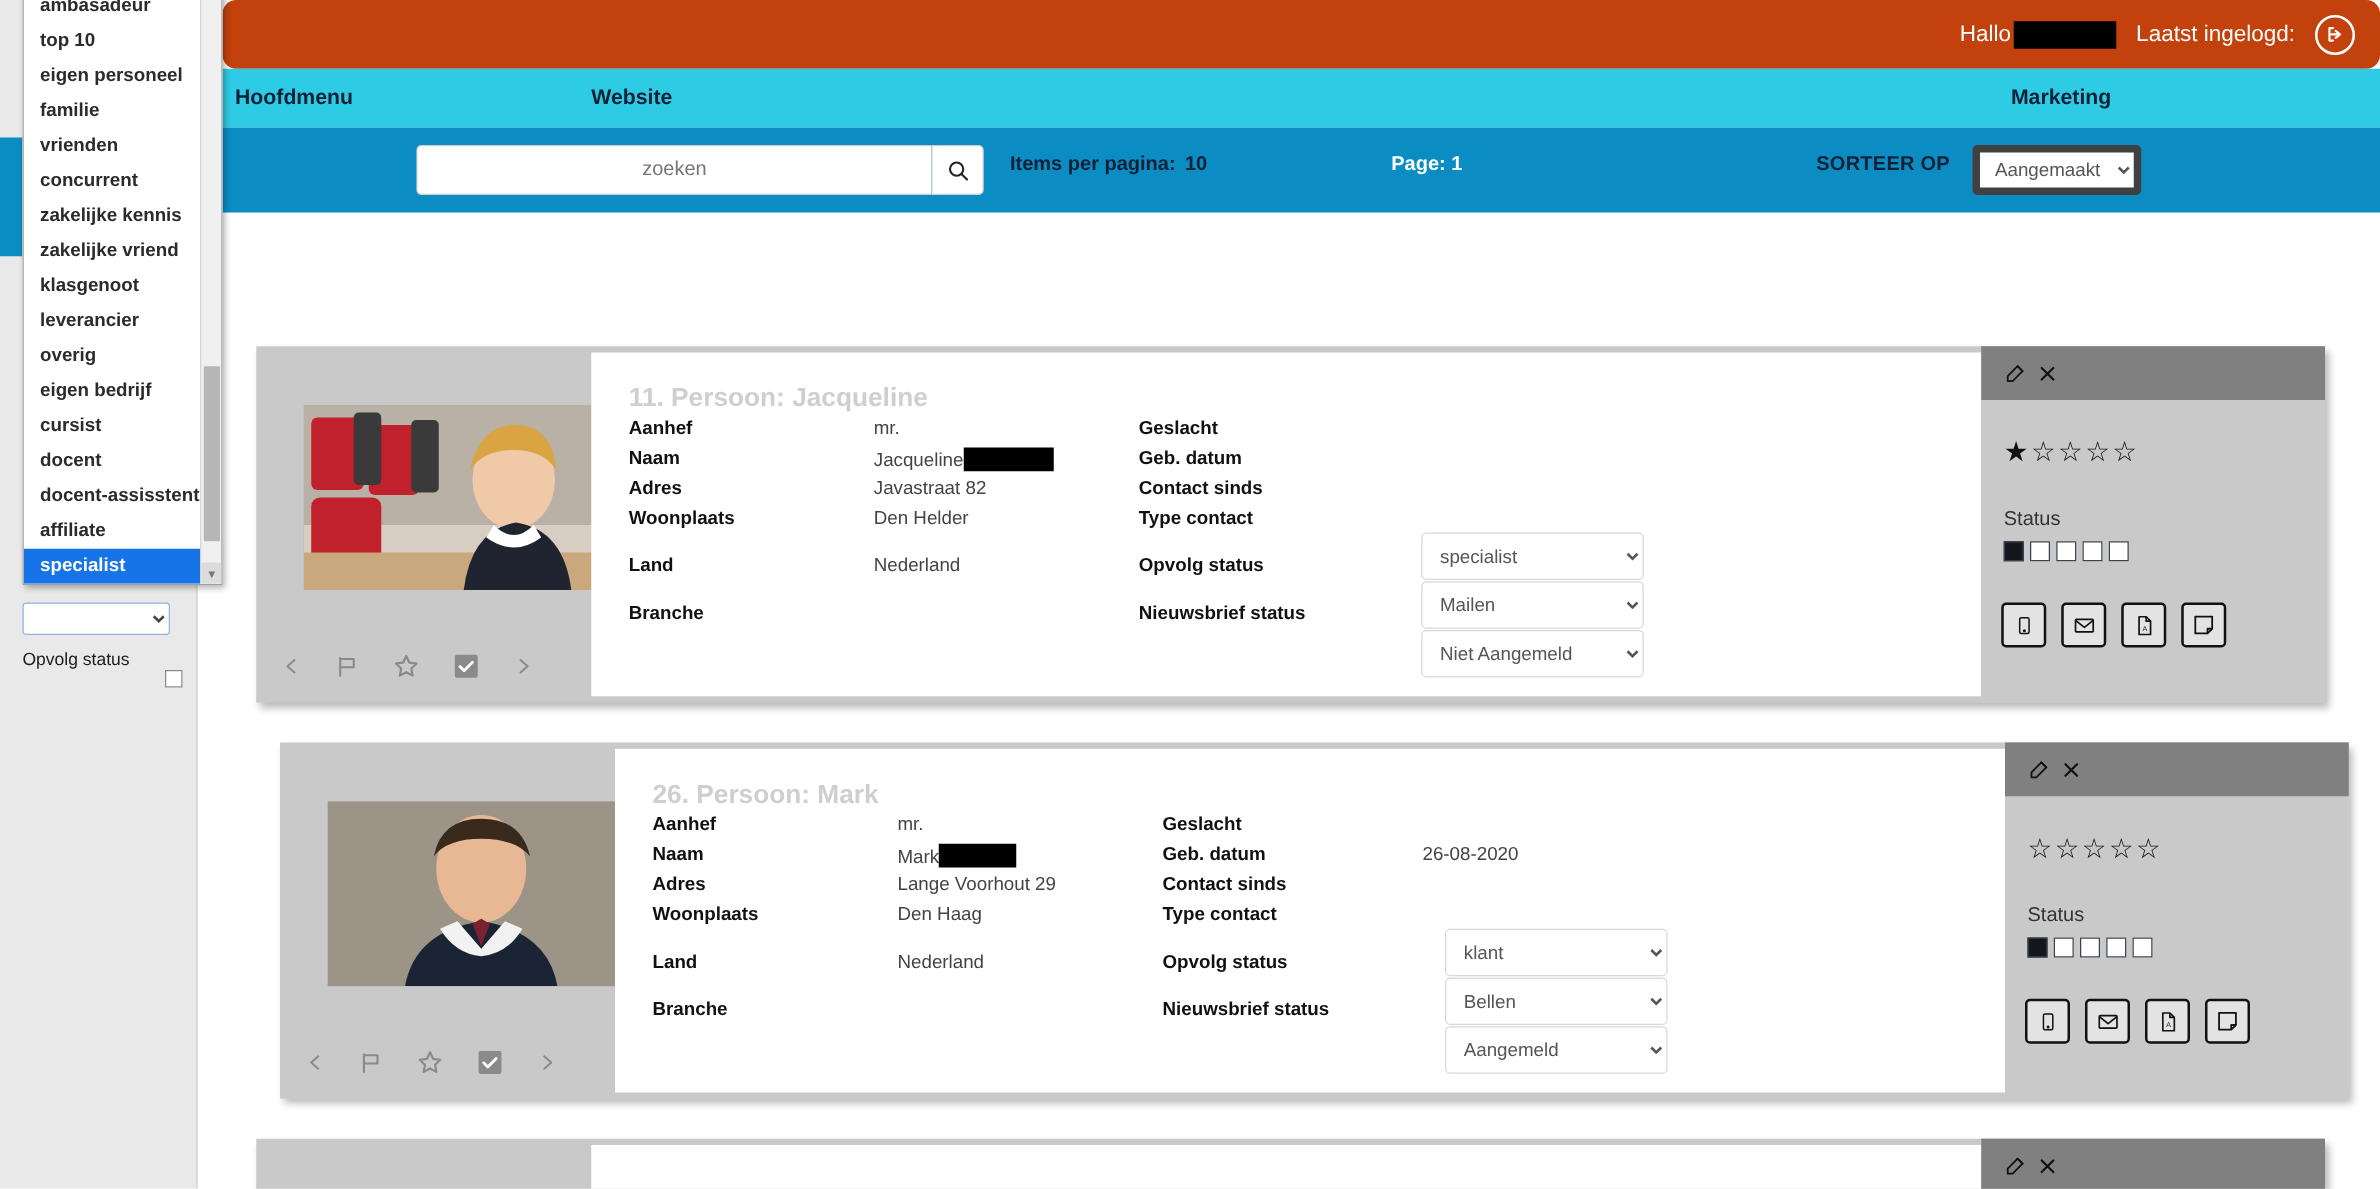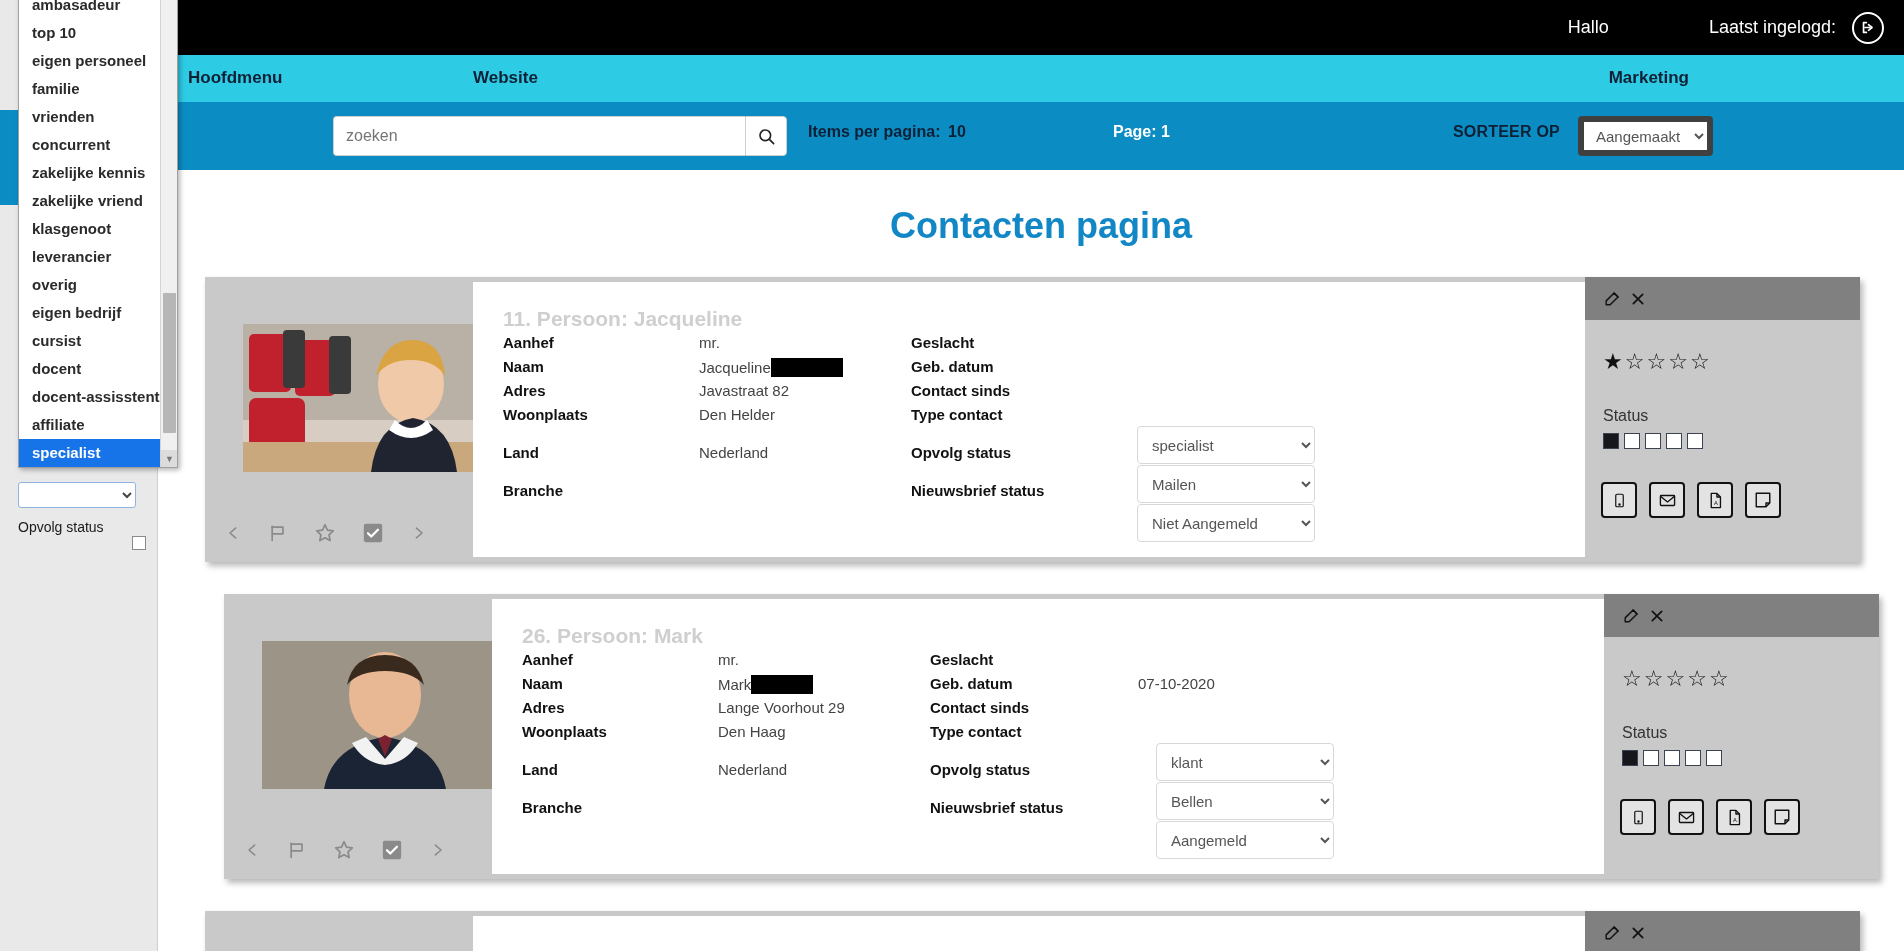--- a/index.html
+++ b/index.html
@@ -16,21 +16,22 @@
 
   
   .left-gutter {
     position:absolute; left:0; top:0; width:158px; height:951px;
     background:#e9e9e9; border-right:1px solid #cfcfcf;
   }
 
   
   .topbar {
     position:absolute; left:178px; top:0; right:0; height:55px;
-    background:#000000;
+    background:#c2410c;
+    border-radius:11px;
   }
   .topbar-right {
     position:absolute; right:20px; top:0; height:55px;
     display:flex; align-items:center; gap:0px;
     color:#ffffff; font-size:18px;
   }
   .hallo-txt { margin-right:2px; }
   .redact {
     display:inline-block; background:#000; height:22px; width:82px;
     vertical-align:middle;
@@ -57,21 +58,21 @@
   .toolbar {
     position:absolute; left:178px; top:102px; right:0; height:68px;
     background:#0b8dc4;
   }
   .search-wrap {
     position:absolute; left:155px; top:14px; display:flex;
   }
   .search-input {
     width:412px; height:40px; border:1px solid #cfcfcf; border-right:none;
     border-radius:4px 0 0 4px; padding:0 12px; font-size:16px; color:#b91c1c;
-    background:#fff; outline:none; font-family:"Liberation Sans", sans-serif;
+    background:#fff; outline:none; font-family:"Liberation Sans", sans-serif;text-align:center;
   }
   .search-btn {
     width:42px; height:40px; background:#fff; border:1px solid #cfcfcf;
     border-radius:0 4px 4px 0; display:flex; align-items:center;
     justify-content:center; cursor:pointer;
   }
   .tool-txt {
     position:absolute; top:21px; color:#0d2036;
     font-weight:bold; font-size:16px; white-space:nowrap;
   }
@@ -255,21 +256,20 @@
     </div>
     <div class="tool-txt items-label">Items per pagina:</div>
     <div class="tool-txt items-value">10</div>
     <div class="tool-txt page-label">Page: 1</div>
     <div class="tool-txt sorteer-label">SORTEER OP</div>
     <select class="sorteer-select">
       <option>Aangemaakt</option>
     </select>
   </div>
 
-  <div class="page-title">Contacten pagina</div>
 
   <div class="card card-1">
     <div class="photo-col">
       <div class="photo">
         <svg class="photo-inner" viewBox="0 0 247 148" preserveAspectRatio="none">
           <rect width="247" height="148" fill="#d8cdc2"></rect>
           <rect x="0" y="0" width="247" height="96" fill="#b9b0a6"></rect>
           <g fill="#c0212c">
             <rect x="6" y="10" width="42" height="58" rx="5"></rect>
             <rect x="52" y="16" width="40" height="56" rx="5"></rect>
@@ -463,21 +463,21 @@
         <div class="frow">
           <span class="flabel">Aanhef</span>
           <span class="fvalue">mr.</span>
           <span class="flabel2">Geslacht</span>
           <span class="fvalue2"></span>
         </div>
         <div class="frow">
           <span class="flabel">Naam</span>
           <span class="fvalue"><span>Mark</span><span class="redact-sm w56"></span></span>
           <span class="flabel2">Geb. datum</span>
-          <span class="fvalue2">07-10-2020</span>
+          <span class="fvalue2">26-08-2020</span>
         </div>
         <div class="frow">
           <span class="flabel">Adres</span>
           <span class="fvalue">Lange Voorhout 29</span>
           <span class="flabel2">Contact sinds</span>
           <span class="fvalue2"></span>
         </div>
         <div class="frow">
           <span class="flabel">Woonplaats</span>
           <span class="fvalue">Den Haag</span>

